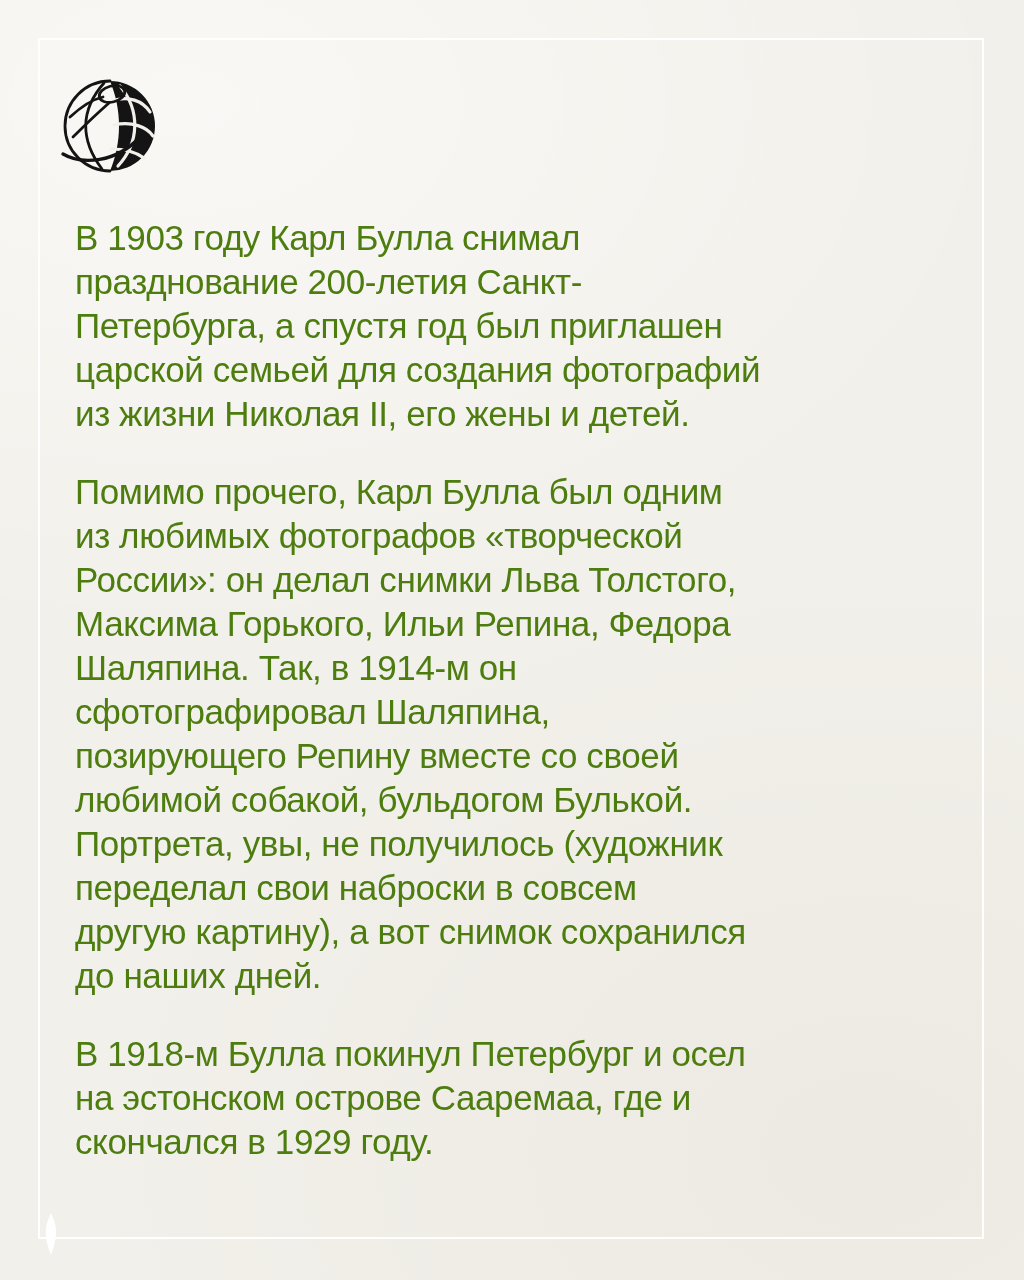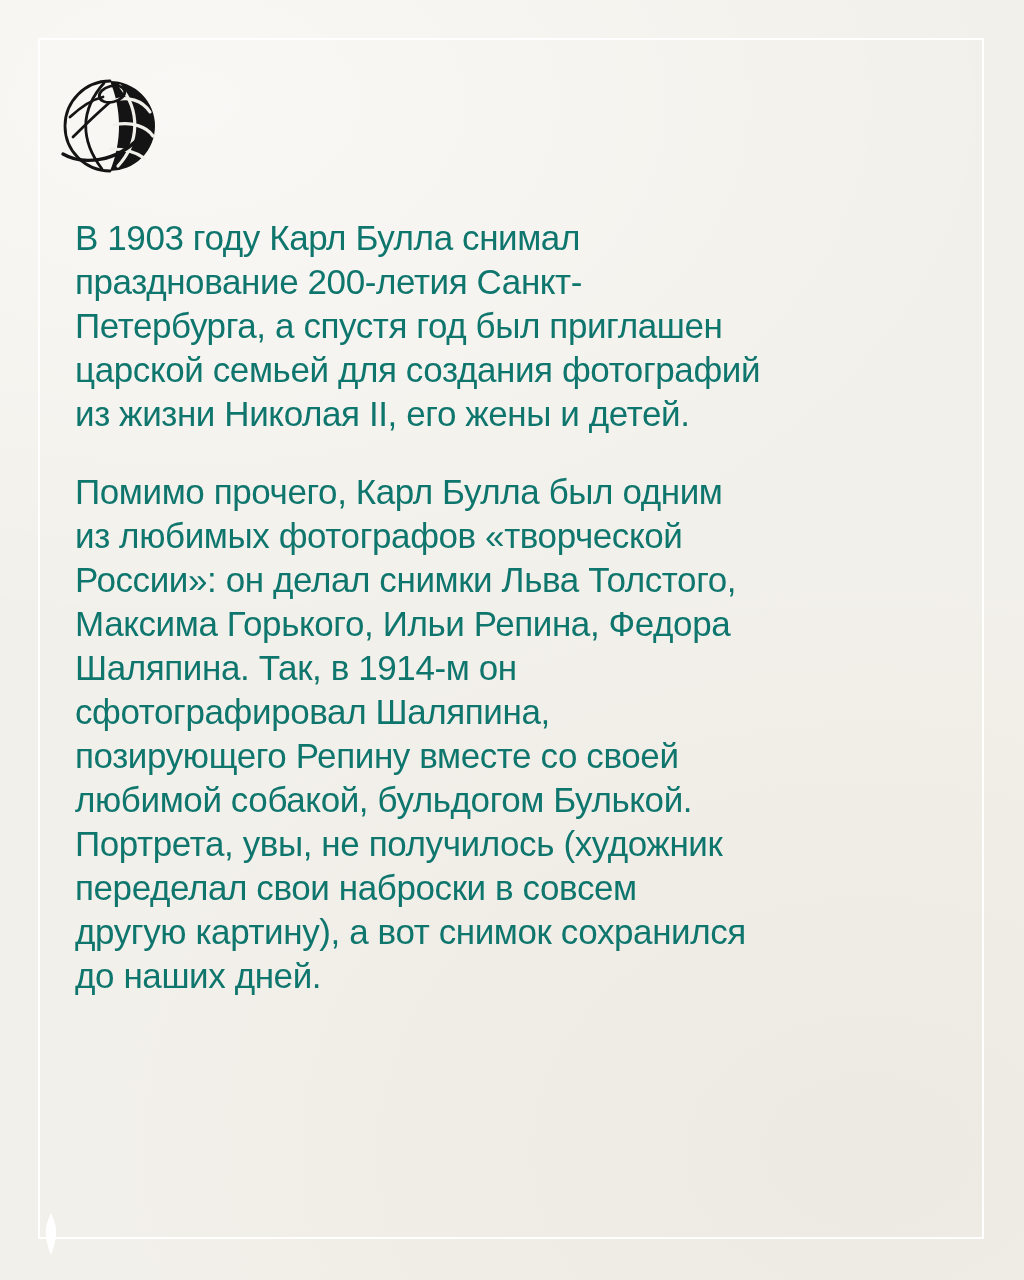--- a/index.html
+++ b/index.html
@@ -38,21 +38,21 @@
     left: 60px;
     top: 74px;
     width: 104px;
     height: 104px;
   }
   .content {
     position: absolute;
     left: 75px;
     top: 216px;
     width: 890px;
-    color: #0f766e;
+    color: #4d7c0f;
   }
   .content p {
     margin: 0 0 34px 0;
     font-size: 35px;
     line-height: 44px;
     letter-spacing: -0.4px;
     white-space: pre-line;
   }
 </style>
 </head>
@@ -102,15 +102,18 @@
 России»: он делал снимки Льва Толстого,
 Максима Горького, Ильи Репина, Федора
 Шаляпина. Так, в 1914-м он
 сфотографировал Шаляпина,
 позирующего Репину вместе со своей
 любимой собакой, бульдогом Булькой.
 Портрета, увы, не получилось (художник
 переделал свои наброски в совсем
 другую картину), а вот снимок сохранился
 до наших дней.</p>
+    <p>В 1918-м Булла покинул Петербург и осел
+на эстонском острове Сааремаа, где и
+скончался в 1929 году.</p>
   </div>
 
 </div>
 
 </body></html>

